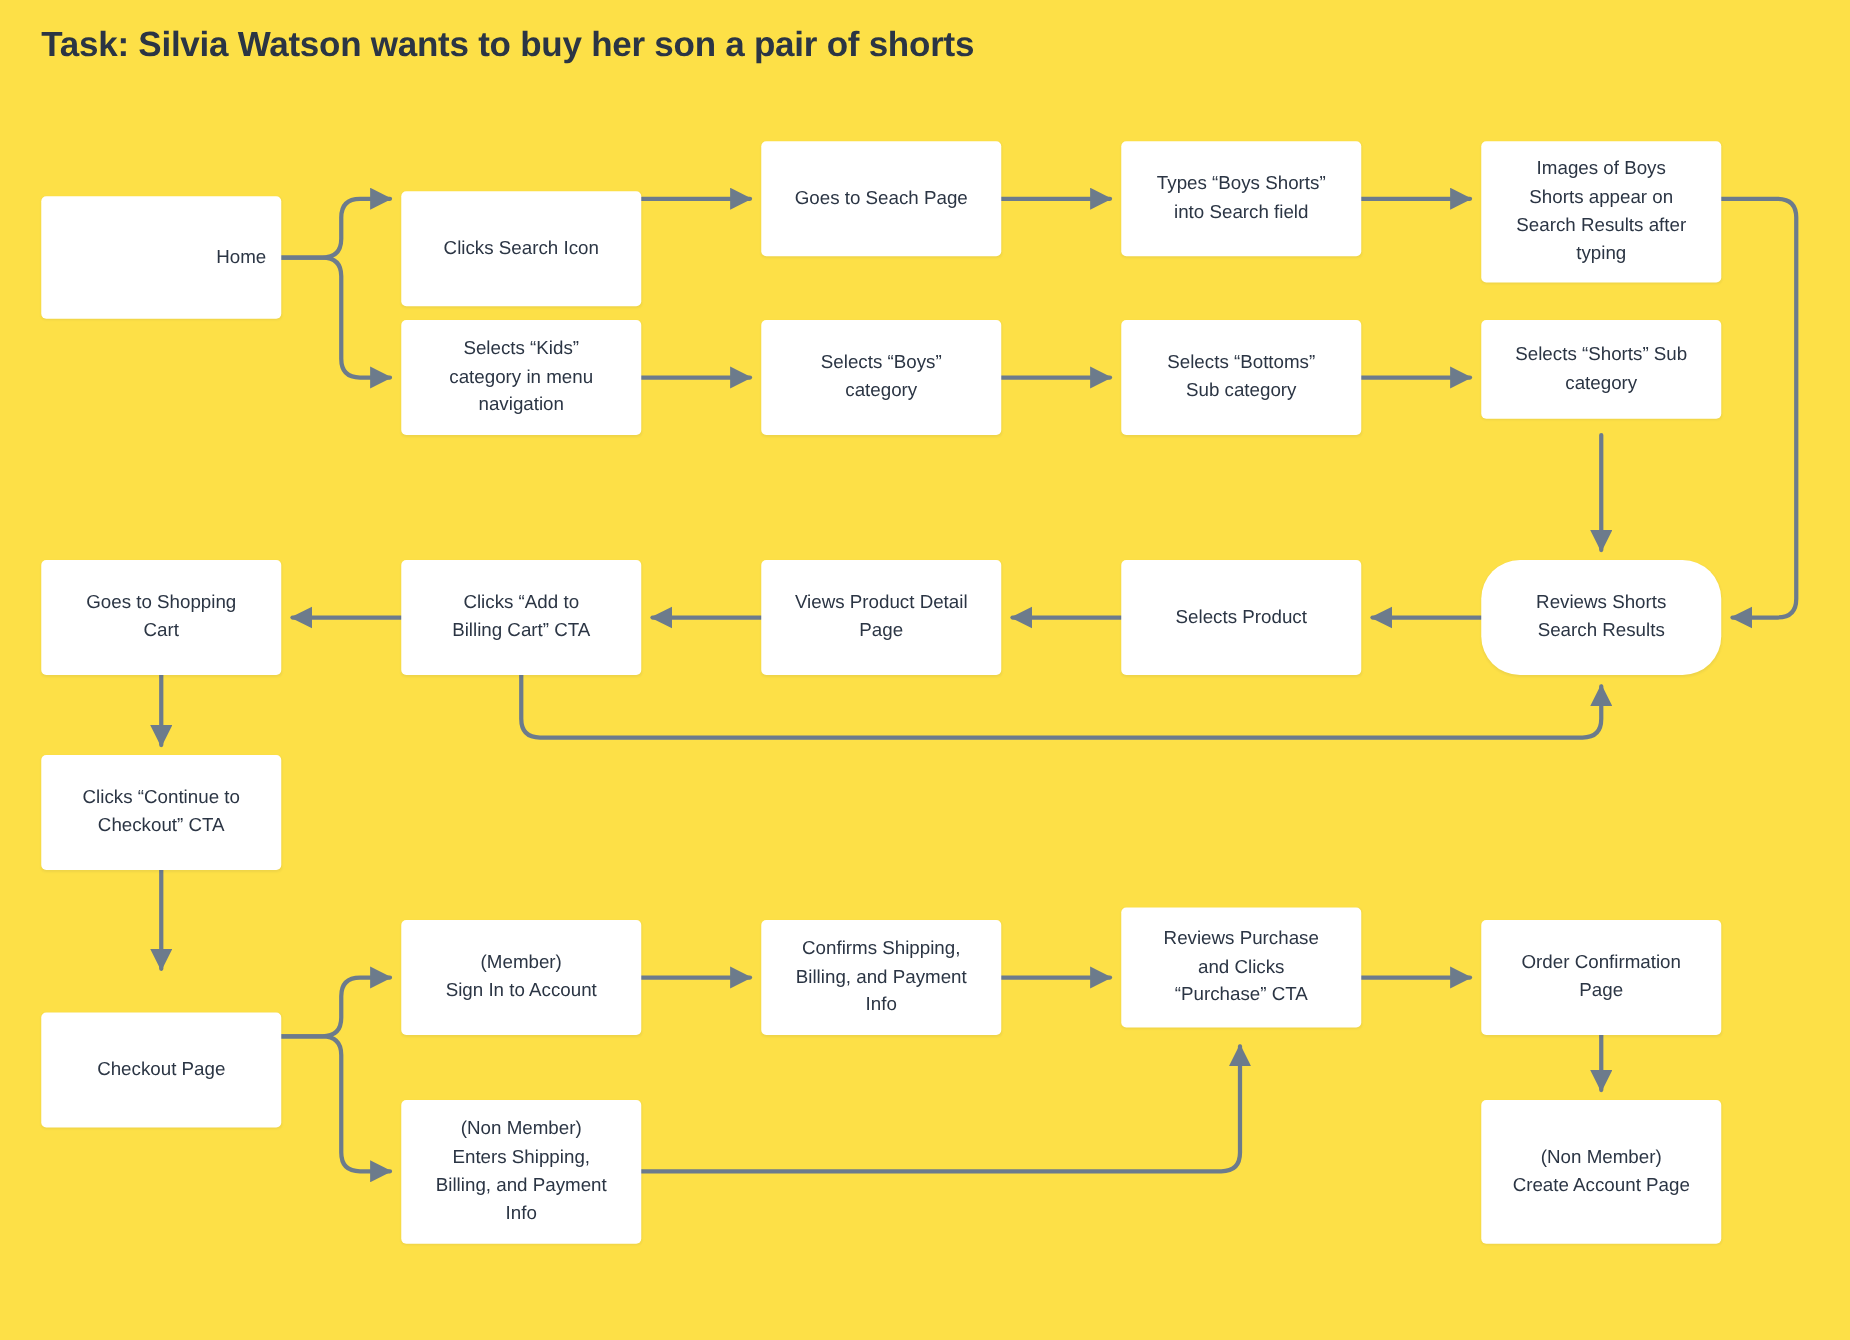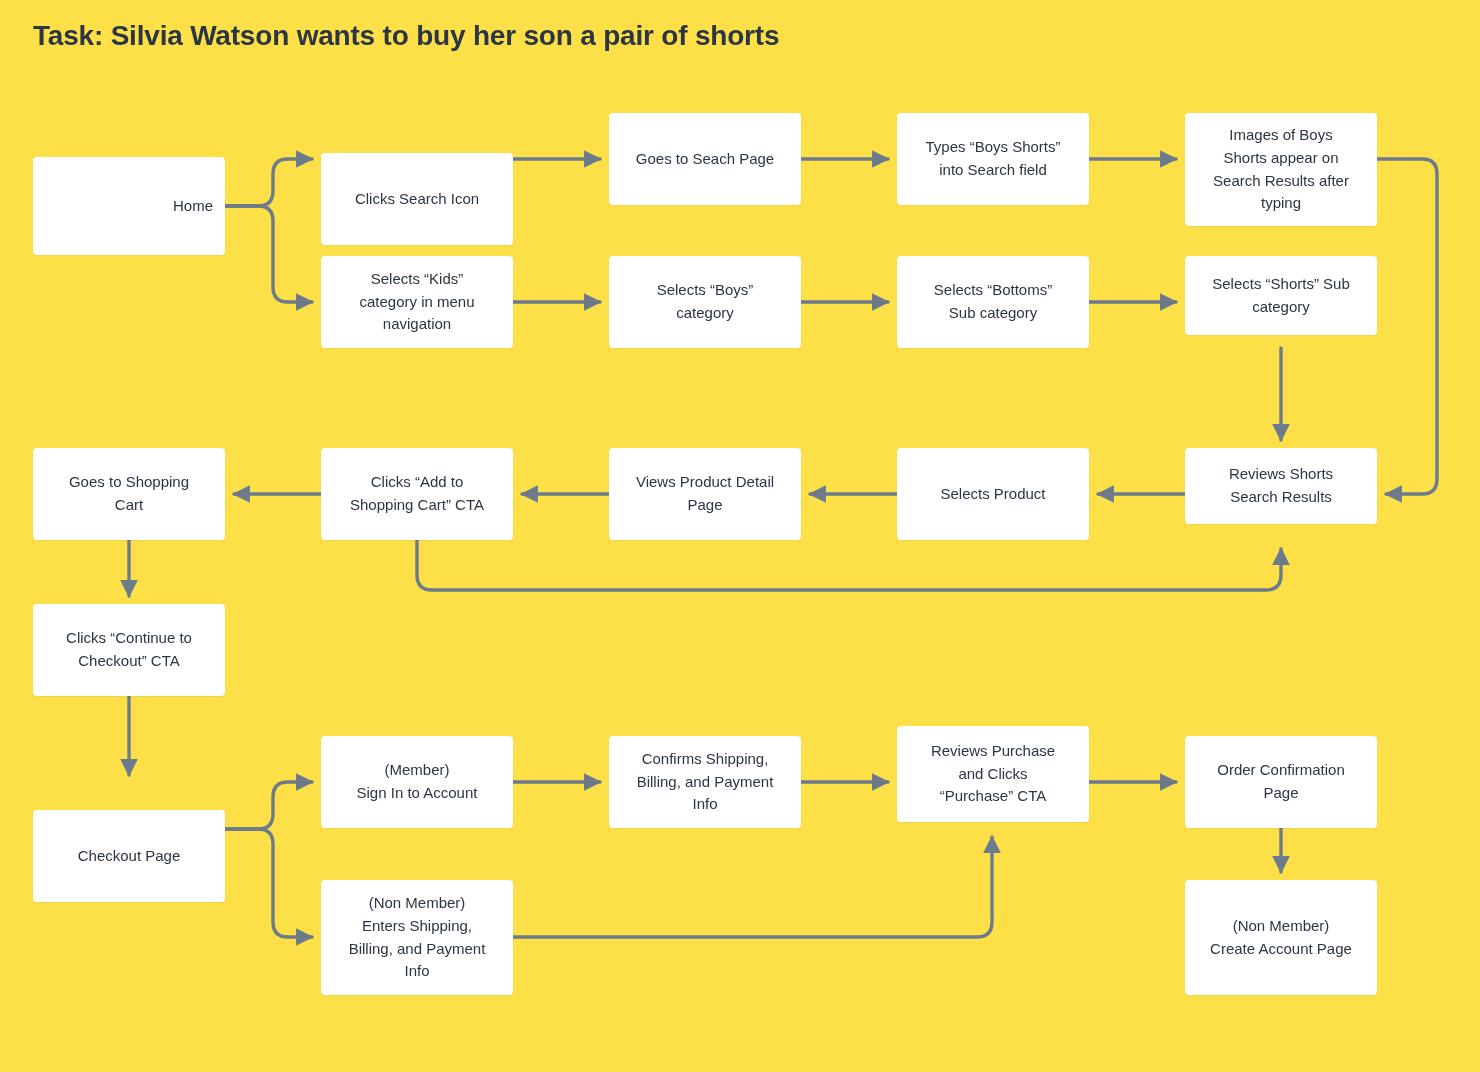--- a/index.html
+++ b/index.html
@@ -141,34 +141,34 @@
   </div>
   <div class="node" style="left:897px;top:256px;width:192px;height:92px;">
     <span class="node-label">Selects “Bottoms”
 Sub category</span>
   </div>
   <div class="node" style="left:1185px;top:256px;width:192px;height:79px;">
     <span class="node-label">Selects “Shorts” Sub
 category</span>
   </div>
 
-  <div class="node" style="left:1185px;top:448px;width:192px;height:76px;">
+  <div class="node" style="left:1185px;top:448px;width:192px;height:92px;border-radius:31px;">
     <span class="node-label">Reviews Shorts
 Search Results</span>
   </div>
   <div class="node" style="left:897px;top:448px;width:192px;height:92px;">
     <span class="node-label">Selects Product</span>
   </div>
   <div class="node" style="left:609px;top:448px;width:192px;height:92px;">
     <span class="node-label">Views Product Detail
 Page</span>
   </div>
   <div class="node" style="left:321px;top:448px;width:192px;height:92px;">
     <span class="node-label">Clicks “Add to
-Shopping Cart” CTA</span>
+Billing Cart” CTA</span>
   </div>
   <div class="node" style="left:33px;top:448px;width:192px;height:92px;">
     <span class="node-label">Goes to Shopping
 Cart</span>
   </div>
 
   <div class="node" style="left:33px;top:604px;width:192px;height:92px;">
     <span class="node-label">Clicks “Continue to
 Checkout” CTA</span>
   </div>

